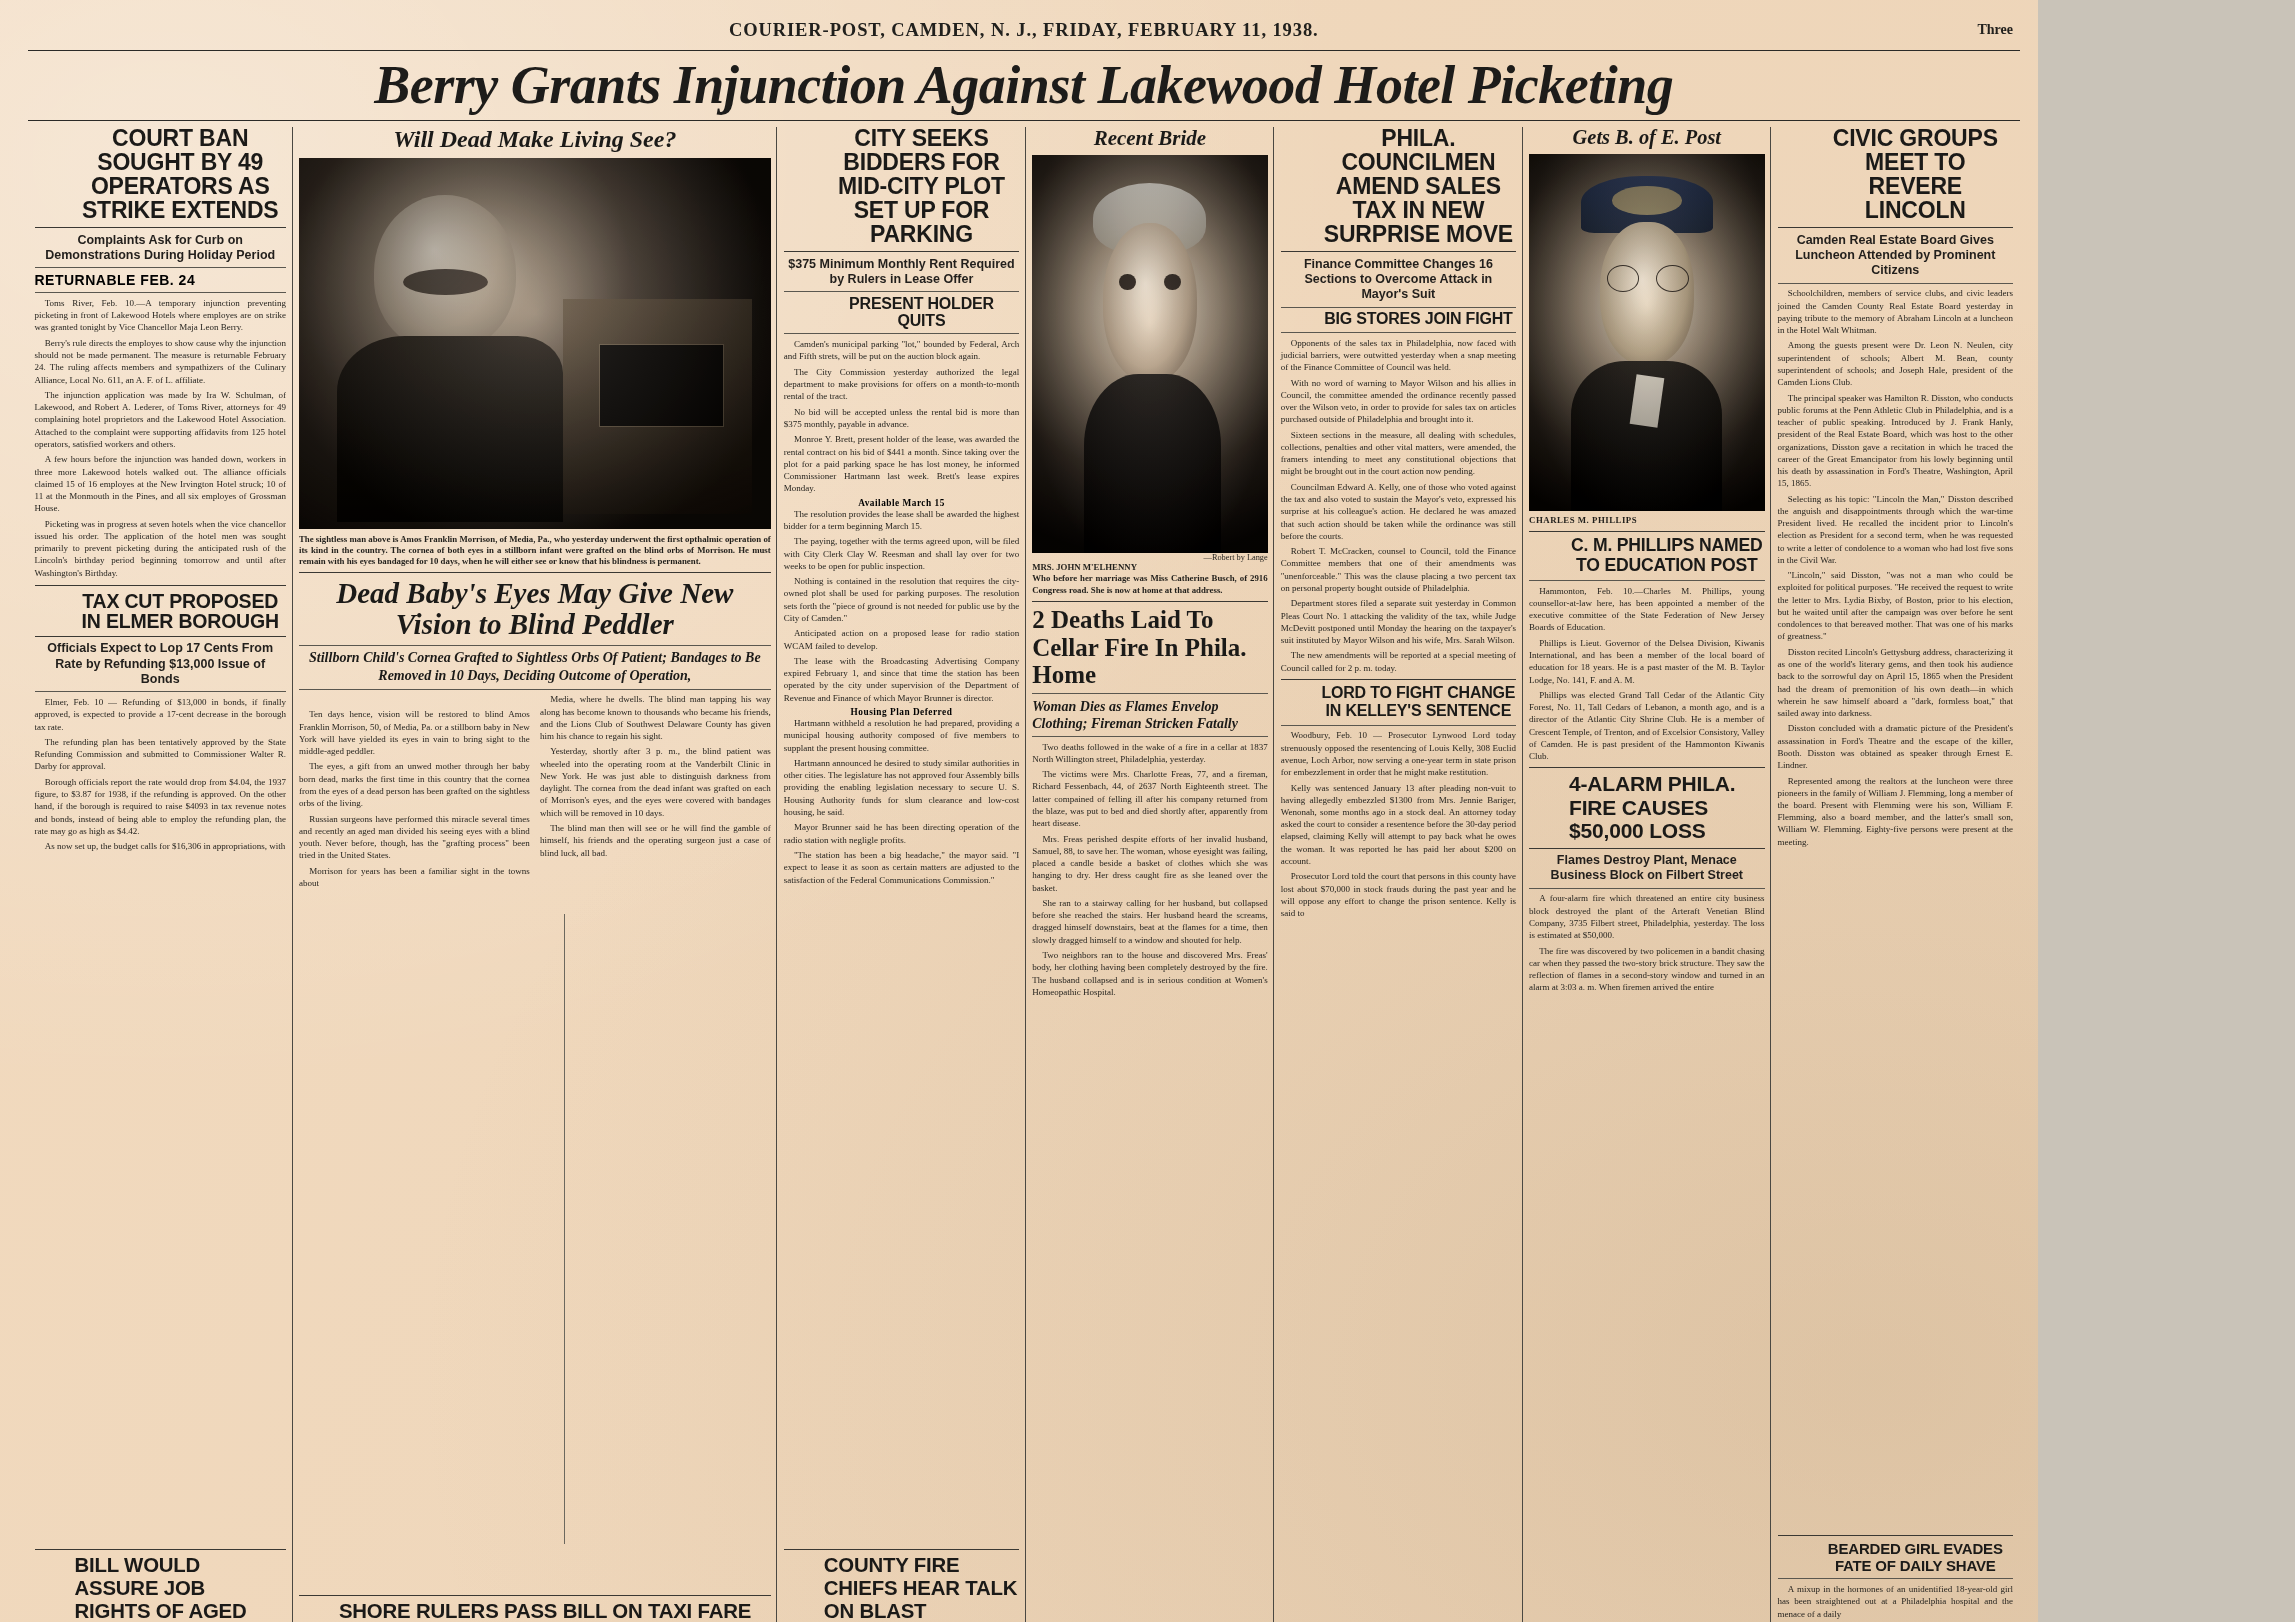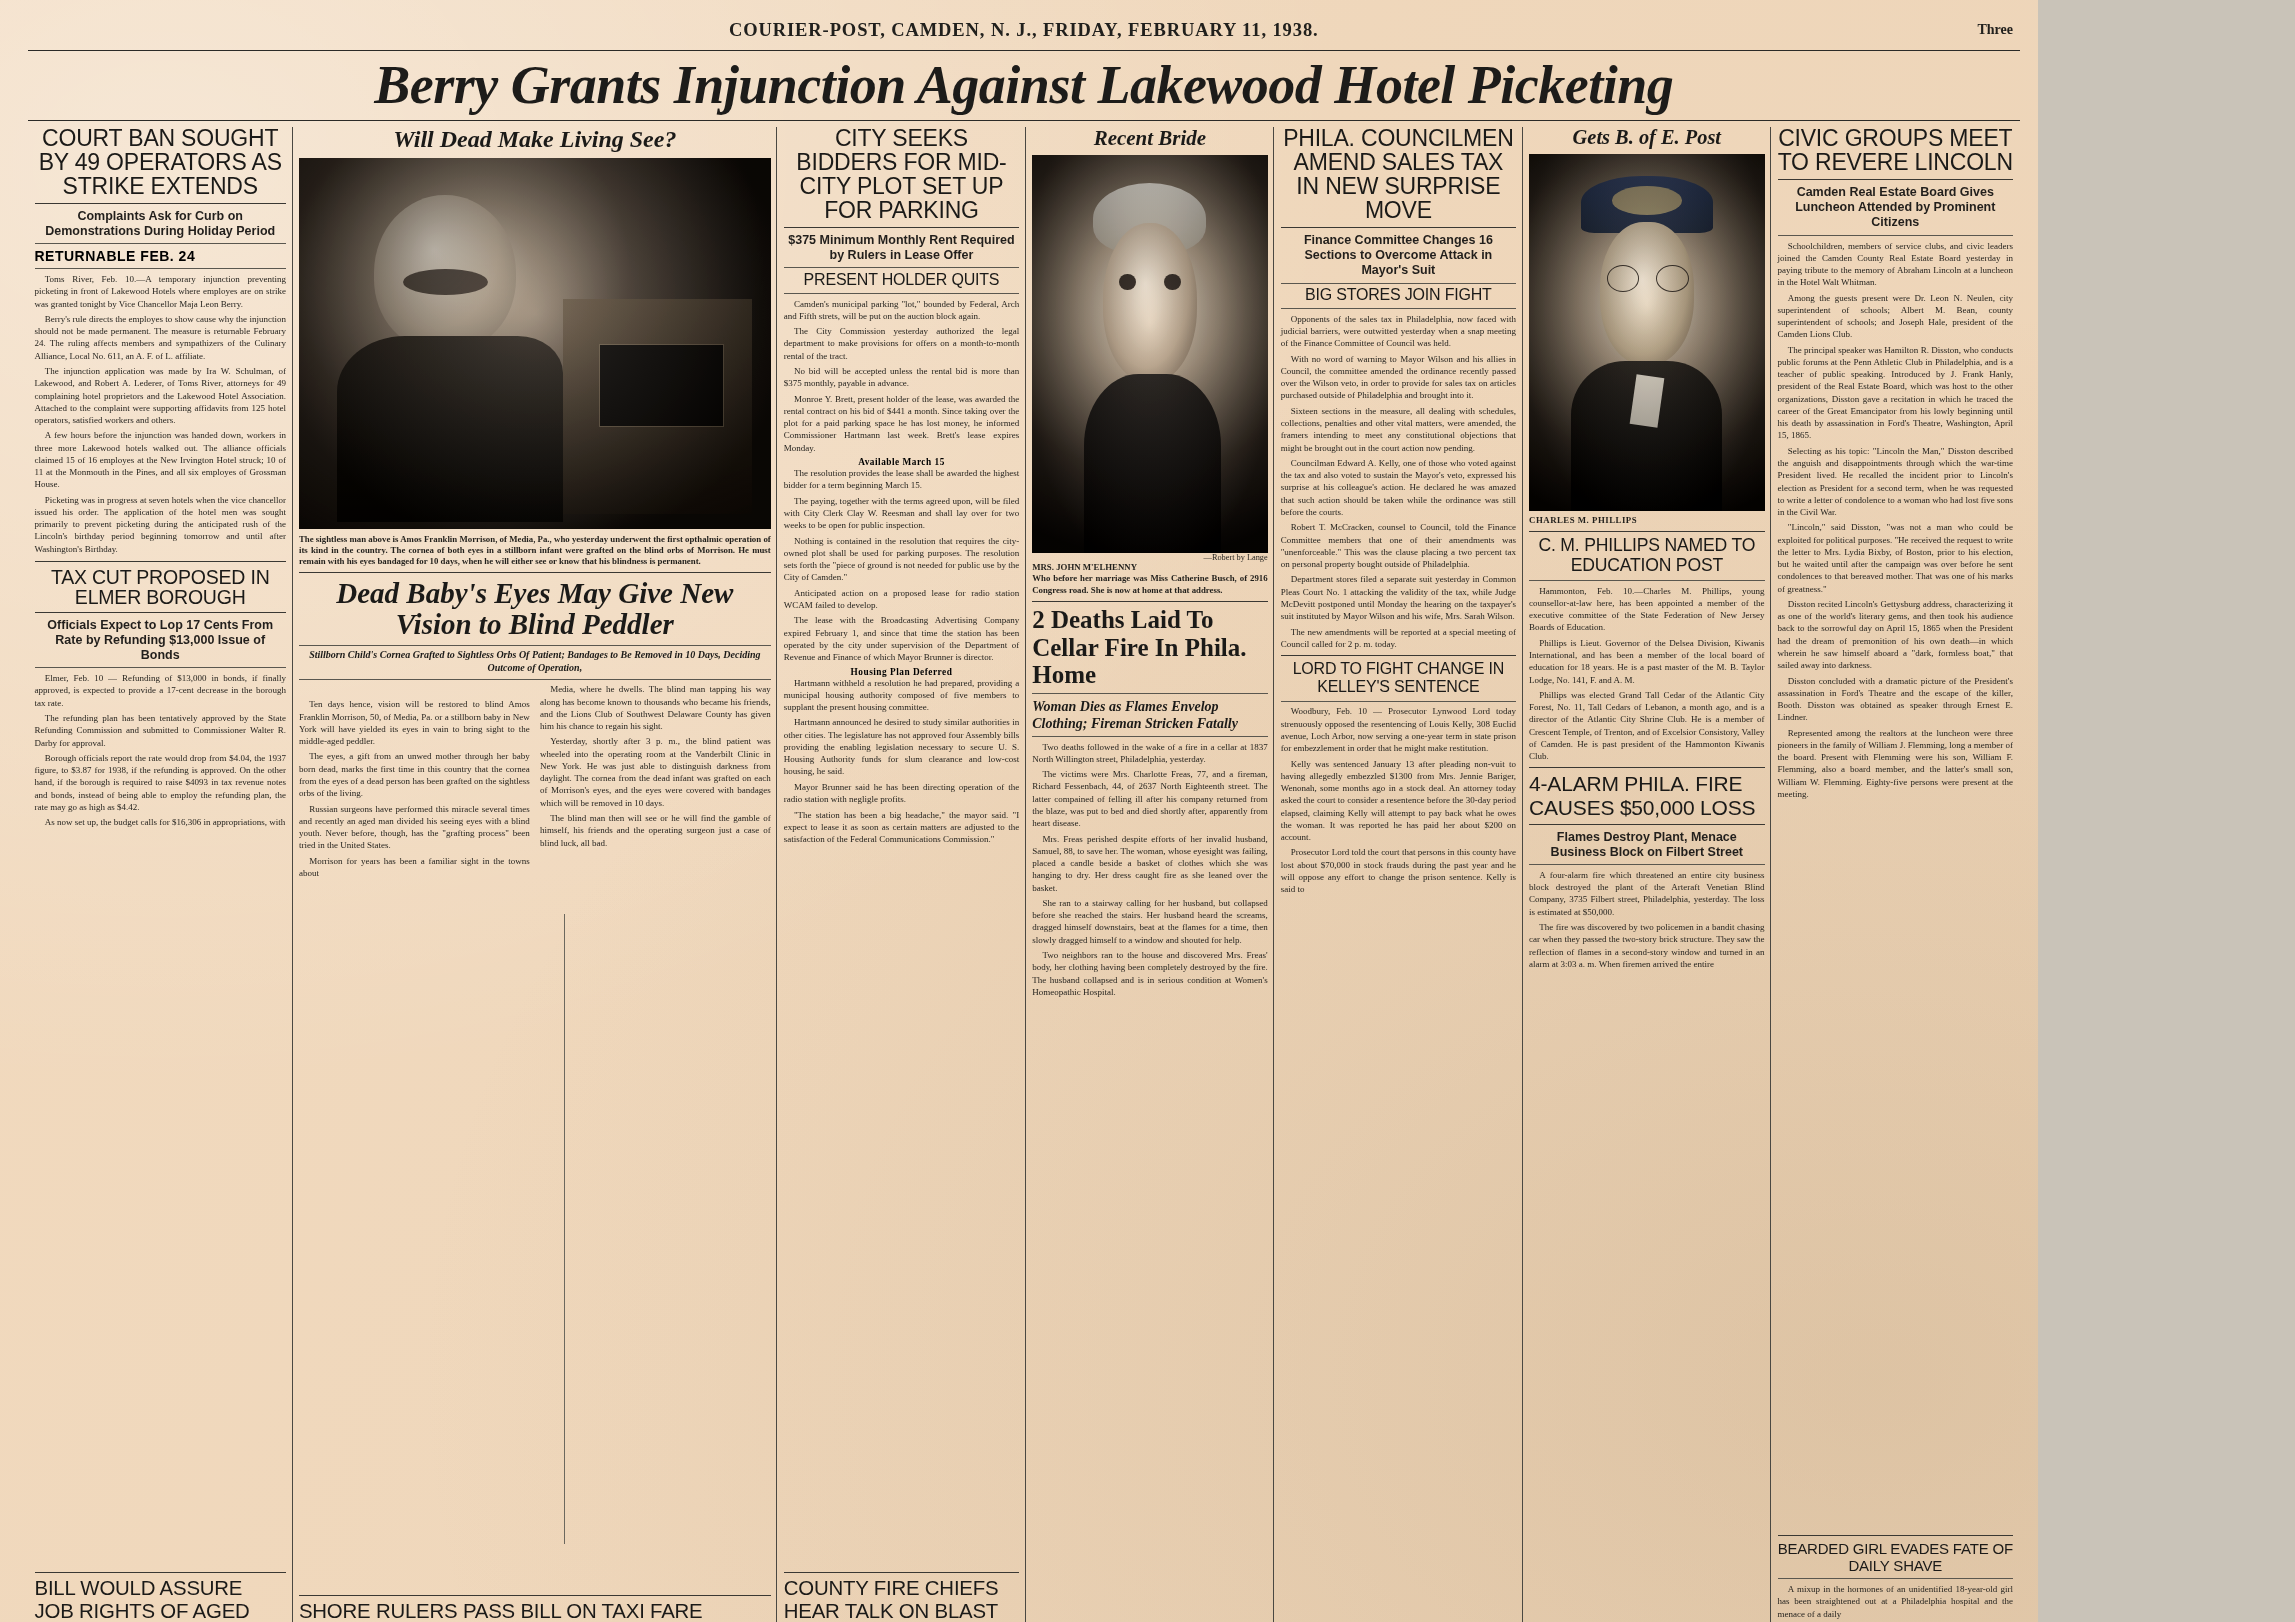--- a/index.html
+++ b/index.html
@@ -38,22 +38,22 @@
     text-align:center;
   }
   .grid{
     position:absolute;left:0;right:0;top:116px;bottom:0;
     display:flex;
   }
   .col{position:relative;box-sizing:border-box;padding:0 6.5px;}
   .vline{position:absolute;top:0;bottom:0;width:0.9px;background:#4a4842;}
   .hd{
     font-family:"Liberation Sans", sans-serif;
-    font-weight:normal;color:#1b1a18;
-    line-height:1.04;letter-spacing:-0.2px;
+    font-weight:bold;color:#1b1a18;
+    line-height:1.04;letter-spacing:-0.2px;margin-left:40px;
   }
   .hd-big{font-size:23px;}
   .hd-med{font-size:19.5px;}
   .hd-sm{font-size:15.7px;}
   .serif-hd{
     font-family:"Liberation Serif", serif;font-weight:bold;color:#1b1a18;line-height:1.06;
   }
   .ital-hd{font-style:italic;}
   .sub{
     font-family:"Liberation Sans", sans-serif;font-weight:bold;
@@ -137,21 +137,21 @@
           <div style="position:absolute;left:22%;top:30%;width:18%;height:7%;border-radius:50%;background:#2a2119;opacity:.8;"></div>
           <div style="position:absolute;left:8%;top:48%;width:48%;height:50%;background:linear-gradient(180deg,#2c251d,#120f0b);border-radius:30% 20% 0 0;"></div>
           <div style="position:absolute;right:4%;top:38%;width:40%;height:58%;background:linear-gradient(160deg,#6b5a46,#241c14);"></div>
           <div style="position:absolute;right:10%;top:50%;width:26%;height:22%;background:#0e0b08;border:1.9px solid #7b6a54;"></div>
           <div class="vign"></div>
         </div>
         <div class="cap" style="margin-top:4.6px;">The sightless man above is Amos Franklin Morrison, of Media, Pa., who yesterday underwent the first opthalmic operation of its kind in the country. The cornea of both eyes in a stillborn infant were grafted on the blind orbs of Morrison. He must remain with his eyes bandaged for 10 days, when he will either see or know that his blindness is permanent.</div>
         <div class="hr"></div>
         <div class="serif-hd ital-hd center" style="font-size:29px;line-height:1.08;">Dead Baby's Eyes May Give New Vision to Blind Peddler</div>
         <div class="hr-thin"></div>
-        <div class="serif-hd ital-hd center" style="font-size:10px;line-height:1.25;font-weight:bold;">Stillborn Child's Cornea Grafted to Sightless Orbs Of Patient; Bandages to Be Removed in 10 Days, Deciding Outcome of Operation,</div>
+        <div class="serif-hd ital-hd center" style="font-size:14px;line-height:1.25;font-weight:bold;">Stillborn Child's Cornea Grafted to Sightless Orbs Of Patient; Bandages to Be Removed in 10 Days, Deciding Outcome of Operation,</div>
         <div class="hr-thin"></div>
         <div style="display:flex;gap:10.2px;">
           <div class="body" style="flex:1;margin-top:15px;">
             <p>Ten days hence, vision will be restored to blind Amos Franklin Morrison, 50, of Media, Pa. or a stillborn baby in New York will have yielded its eyes in vain to bring sight to the middle-aged peddler.</p>
             <p>The eyes, a gift from an unwed mother through her baby born dead, marks the first time in this country that the cornea from the eyes of a dead person has been grafted on the sightless orbs of the living.</p>
             <p>Russian surgeons have performed this miracle several times and recently an aged man divided his seeing eyes with a blind youth. Never before, though, has the "grafting process" been tried in the United States.</p>
             <p>Morrison for years has been a familiar sight in the towns about</p>
           </div>
           <div class="body" style="flex:1;">
             <p>Media, where he dwells. The blind man tapping his way along has become known to thousands who became his friends, and the Lions Club of Southwest Delaware County has given him his chance to regain his sight.</p>

